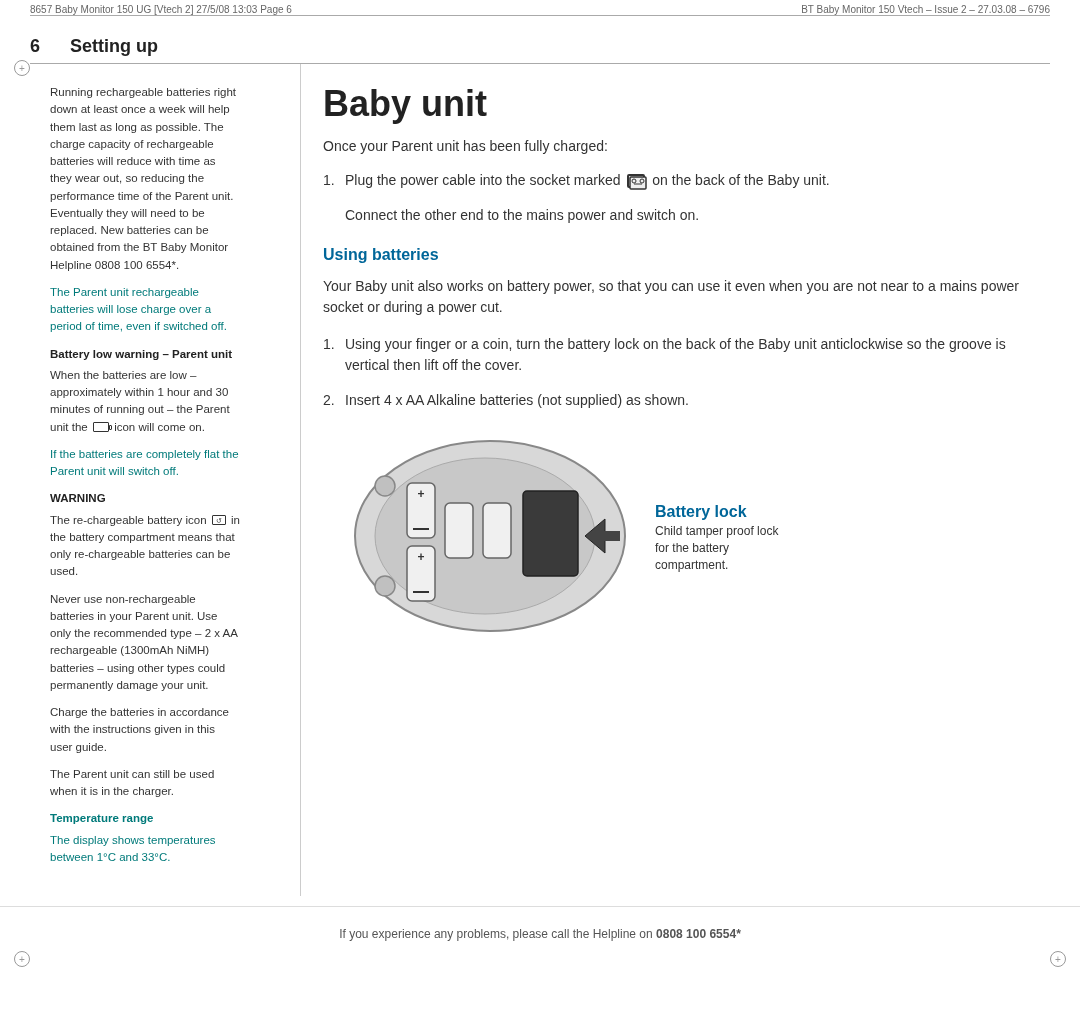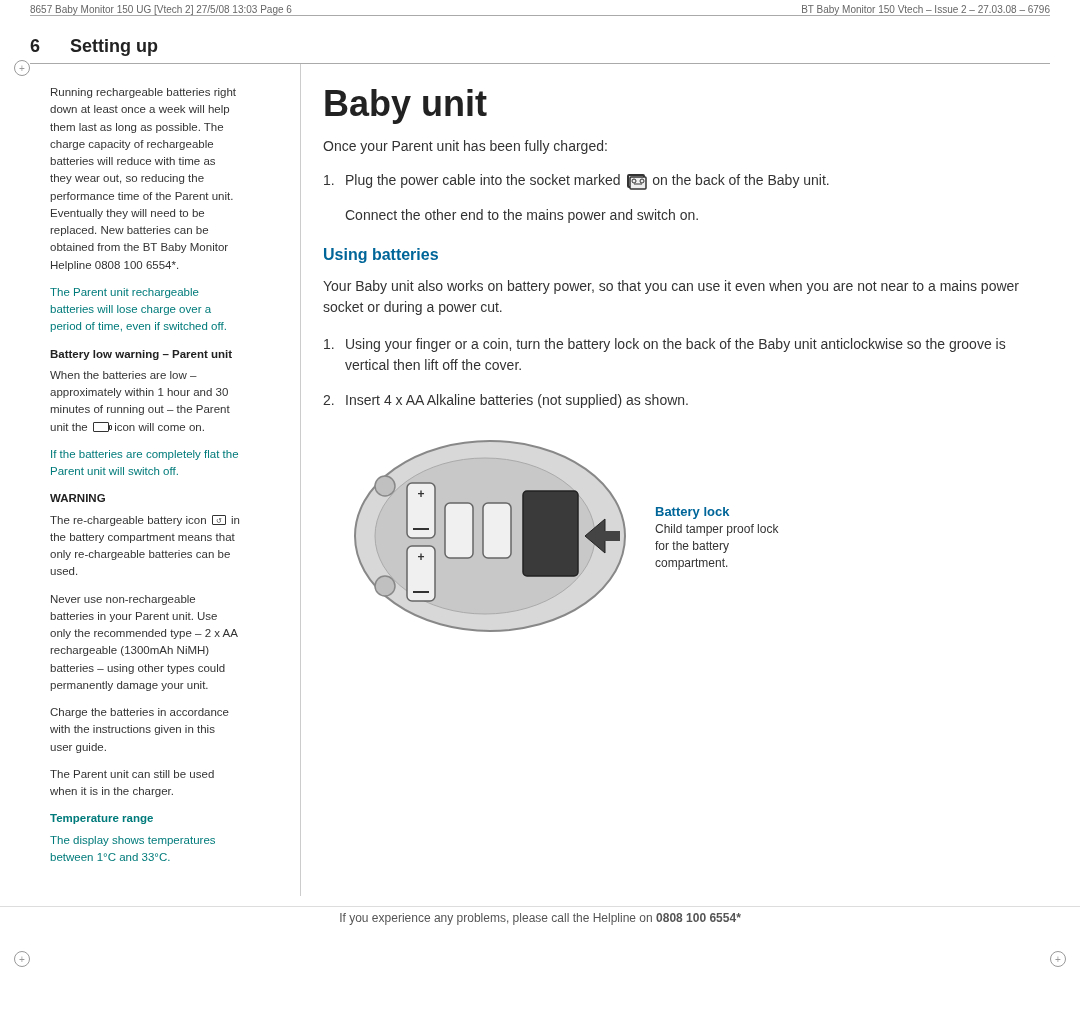--- a/index.html
+++ b/index.html
@@ -136,21 +136,21 @@
 
     
     .battery-diagram {
       display: flex;
       align-items: center;
       margin: 20px 0 20px 22px;
       gap: 20px;
     }
 
     .battery-label {
-      font-size: 13px;
+      font-size: 16px;
       color: #006699;
       font-weight: bold;
       line-height: 1.4;
     }
 
     .battery-lock-text {
       font-size: 12px;
       color: #333;
       line-height: 1.4;
       max-width: 140px;
@@ -185,21 +185,21 @@
       color: #007a7a;
       margin-bottom: 4px;
       margin-top: 8px;
     }
 
     
     .footer {
       text-align: center;
       font-size: 12px;
       color: #555;
-      padding: 4px 30px;
+      padding: 20px 30px;
       border-top: 1px solid #ddd;
       margin-top: 10px;
     }
 
     .footer strong {
       font-weight: bold;
     }
 
     
     .reg-mark {

